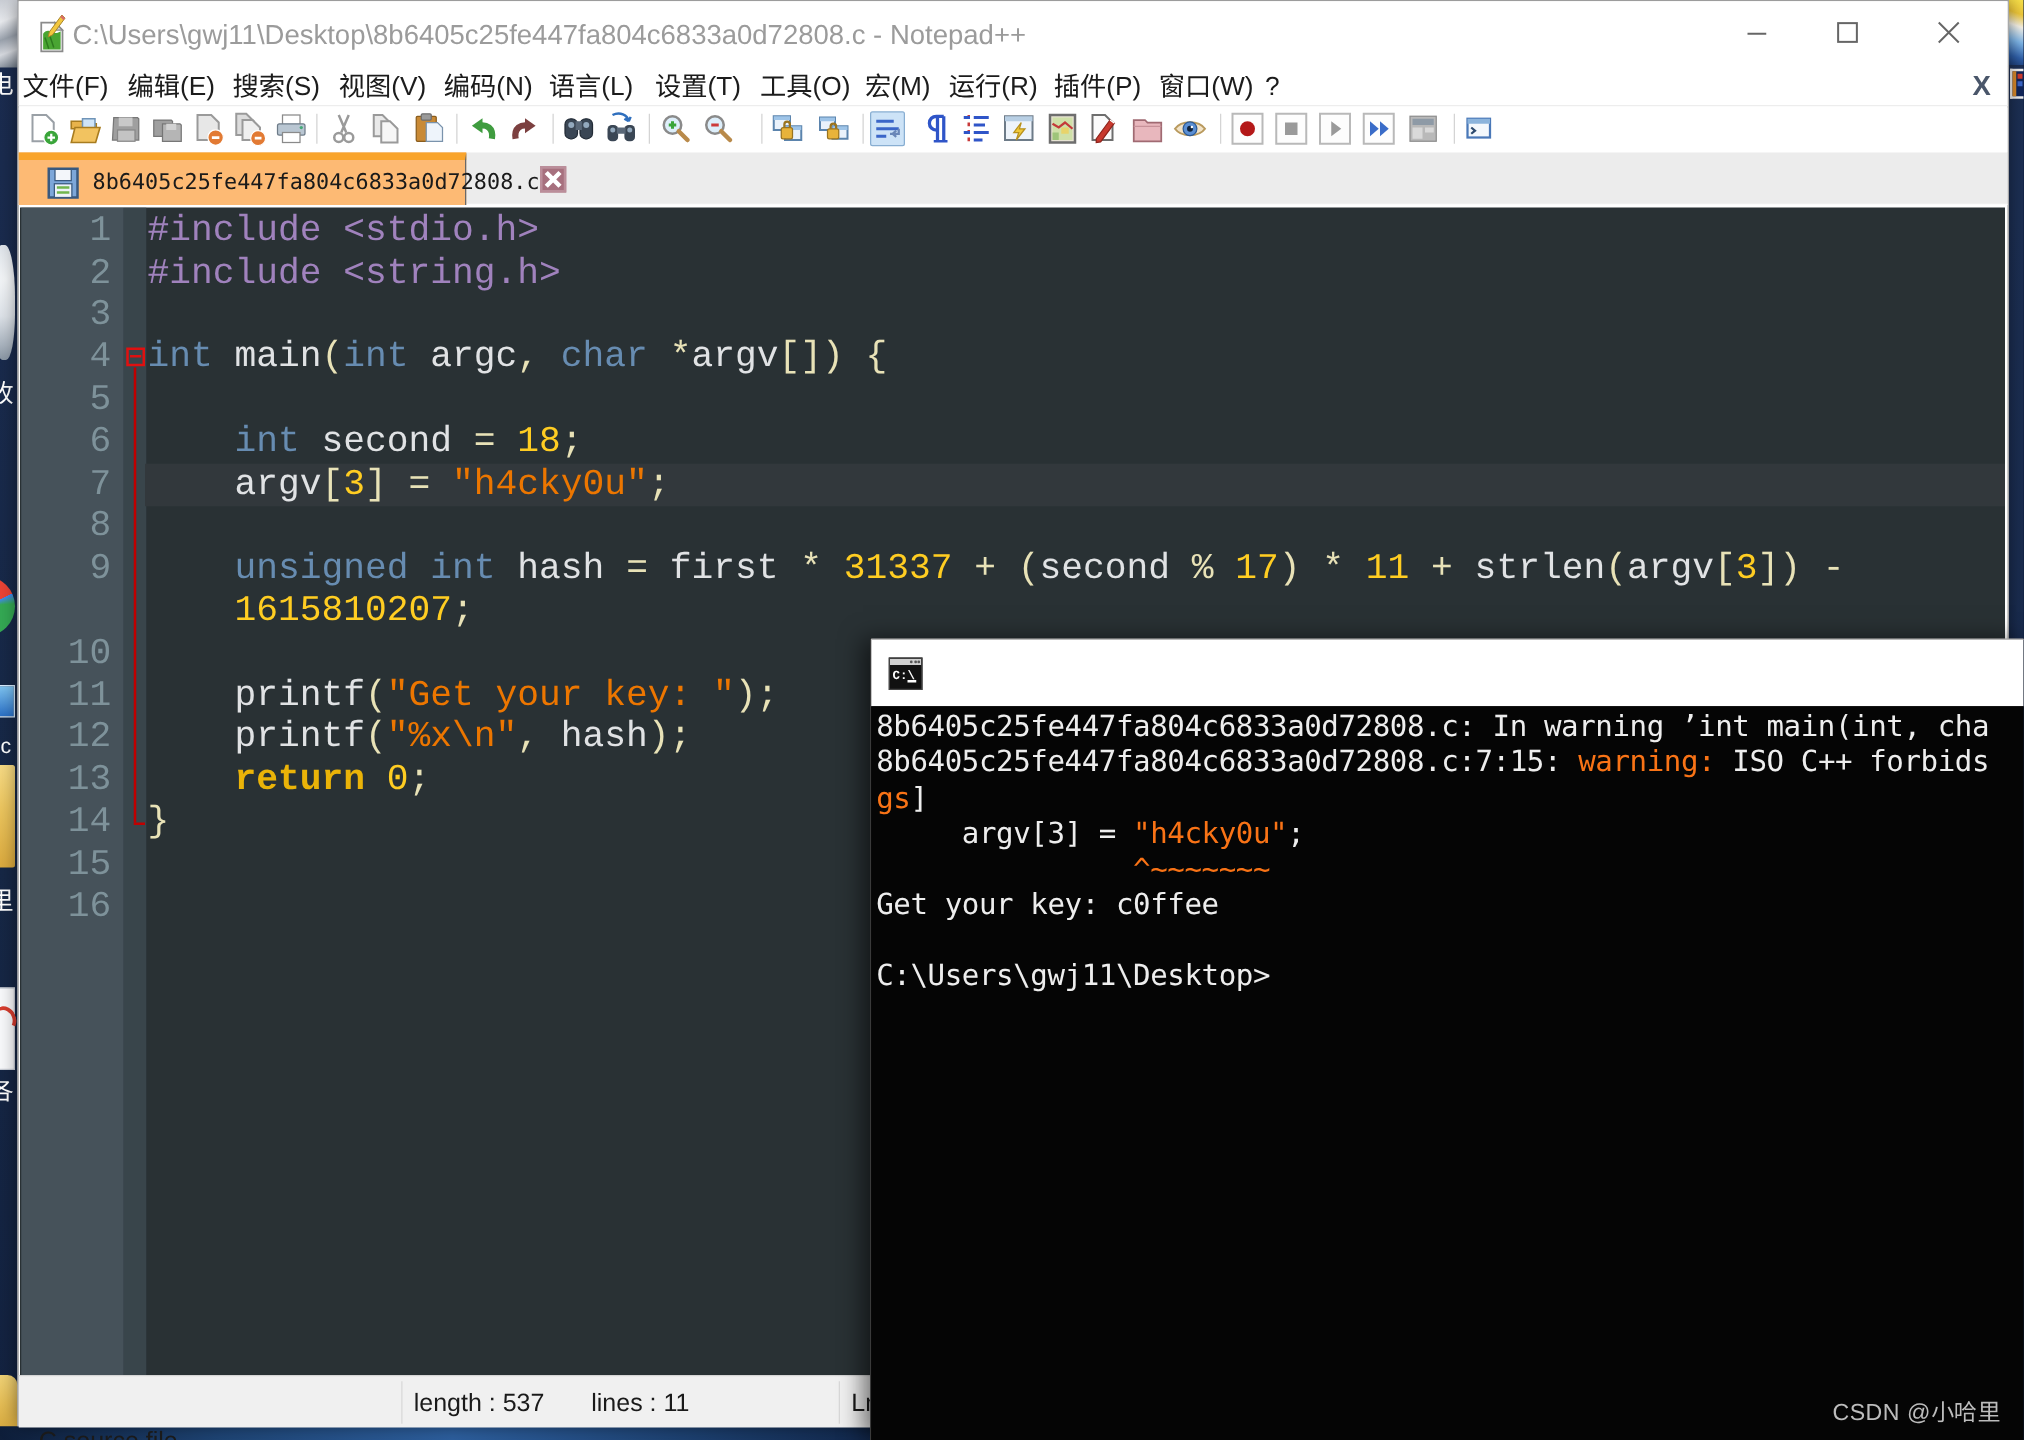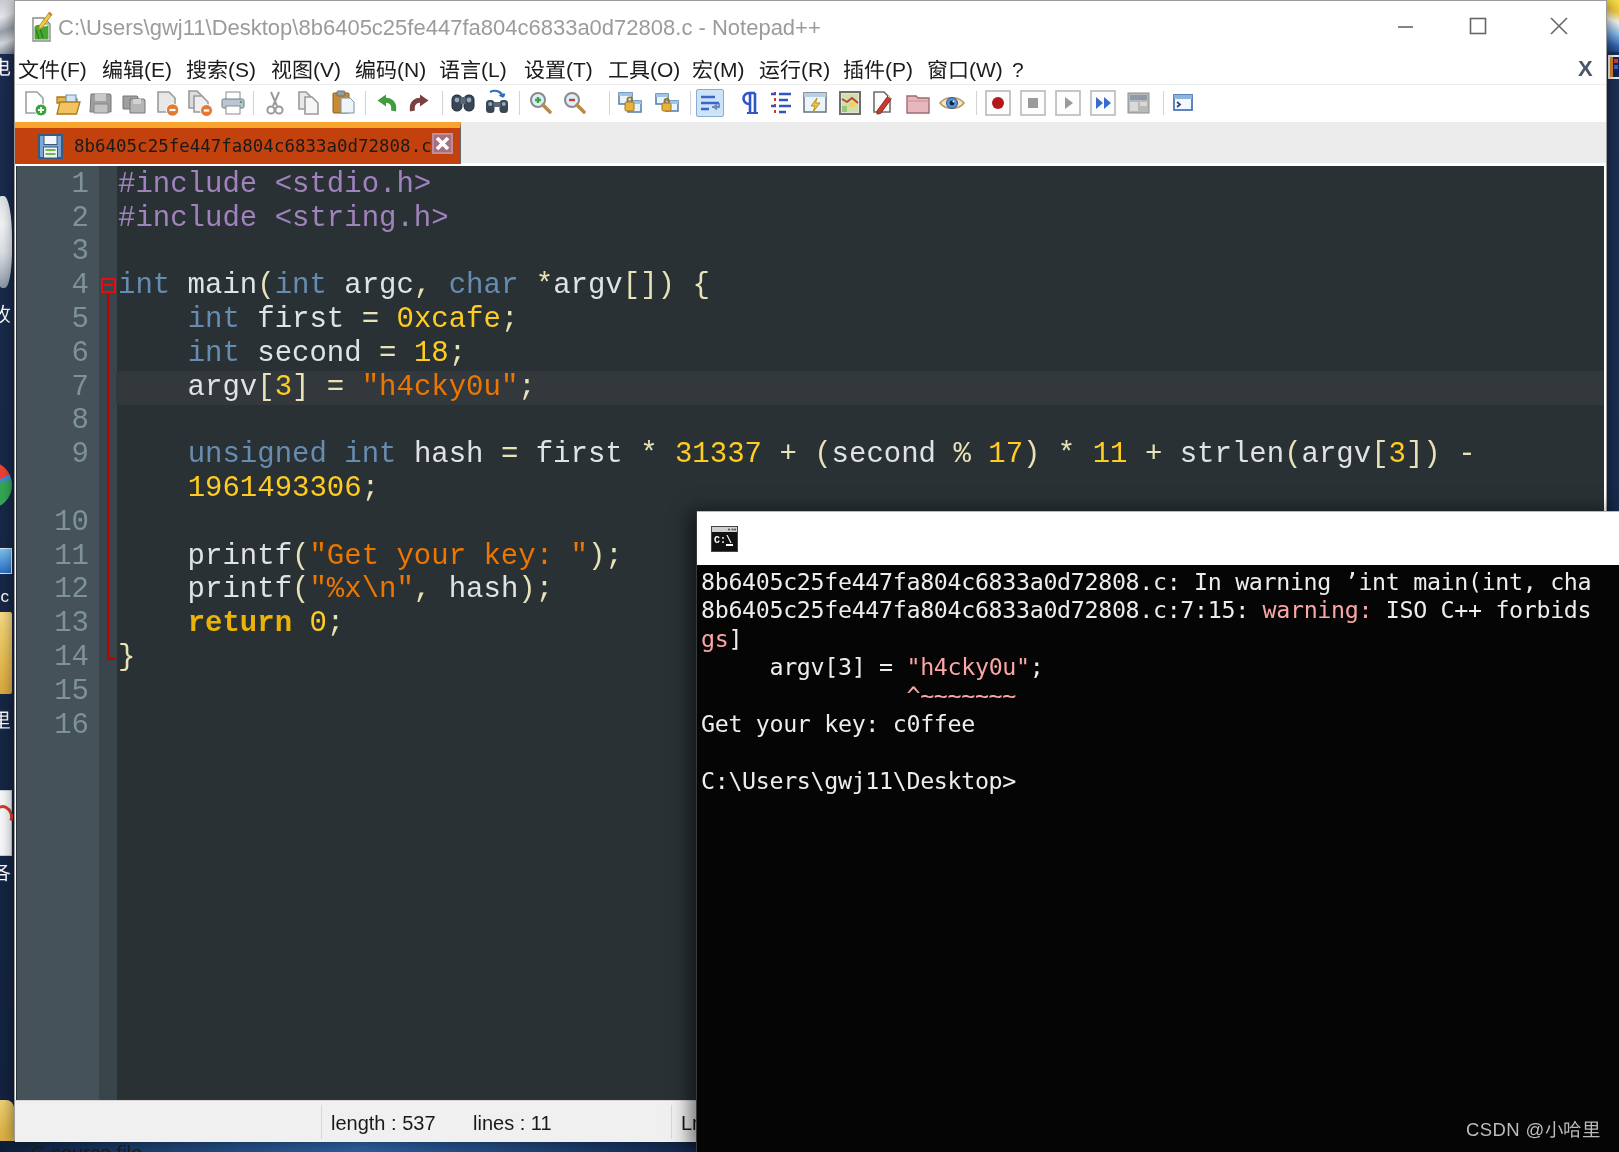--- a/index.html
+++ b/index.html
@@ -52,21 +52,21 @@
   #btn-close{left:1521px;}
   #menubar{left:0;top:52px;width:100%;height:32px;background:#fff;border-bottom:1px solid #ededed;}
   .menu-item{position:absolute;top:0;height:32px;line-height:33px;font-size:21px;color:#1c1c1c;white-space:pre;}
   #menu-x{position:absolute;left:1563px;top:0;height:32px;line-height:32px;font-size:22px;color:#4a566a;font-weight:bold;}
   #toolbar{left:0;top:85px;width:100%;height:36px;background:#fff;}
   .tbtn{position:absolute;top:3px;width:28px;height:28px;}
   .tbtn svg{width:28px;height:28px;display:block;}
   .tbtn.pressed{background:#cde3f7;border:1px solid #88aed2;border-radius:2px;}
   .tsep{position:absolute;top:5px;width:1px;height:24px;background:#d4d4d4;}
   #tabbar{left:0;top:121px;width:100%;height:42px;background:#ececec;border-bottom:1px solid #fcfcfc;}
-  #tab{position:absolute;left:0;top:0;width:446px;height:42px;background:#c2410c;
+  #tab{position:absolute;left:0;top:0;width:358px;height:42px;background:#fdba74;
        border-right:1px solid #696969;border-top:6px solid #f9a42c;}
   #tab-icon{position:absolute;left:22px;top:5px;}
   #tab-label{position:absolute;left:59px;top:0;height:36px;line-height:37px;font-size:17.4px;
        font-family:"DejaVu Sans Mono",monospace;color:#1a1a1a;letter-spacing:0.05px;}
   #tab-close{position:absolute;left:417px;top:5px;width:21px;height:21px;background:#a7707e;
        border:2px solid #bb8e9a;color:#fff;}
   #tab-close svg{width:17px;height:17px;display:block;}
   #editor{left:1px;top:165px;width:1588px;height:934px;background:#293134;overflow:hidden;}
   #ed-margin{position:absolute;left:1px;top:0;width:82px;height:100%;background:#46525a;}
   #ed-fold{position:absolute;left:83px;top:0;width:18px;height:100%;background:#39454b;}
@@ -92,21 +92,21 @@
   .sb-sep{position:absolute;top:4px;width:1px;height:34px;background:#d8d8d8;}
   #cmd{left:696px;top:511px;width:923px;height:641px;background:#0b0b0b;
        border-left:1px solid #3a3a3a;box-shadow:-6px 0 18px rgba(0,0,0,.55);}
   #cmd-titlebar{left:0;top:0;width:100%;height:54px;background:#fff;border-top:1px solid #b9b9b9;}
   #cmd-icon{left:14px;top:14px;width:27px;height:26px;background:#111;border:1px solid #444;}
   #cmd-title{left:49px;top:0;height:54px;line-height:56px;font-size:21px;color:#0c0c0c;}
   #console{left:0;top:54px;width:100%;height:587px;background:#050505;overflow:hidden;}
   .crow{position:absolute;left:4px;width:2000px;height:29px;
         font-family:"DejaVu Sans Mono",monospace;font-size:23.3px;line-height:29px;
         letter-spacing:-0.33px;white-space:pre;}
-  .ck-w{color:#ededed;} .ck-m{color:#fca5a5;}
+  .ck-w{color:#ededed;} .ck-m{color:#f97316;}
   #watermark{position:absolute;left:1466px;top:1119px;font-size:18.5px;color:#bcbcbc;letter-spacing:0.4px;}
 </style>
 </head>
 <body>
 
 <svg width="0" height="0" style="position:absolute">
     <defs>
 <path id="g6587" d="M423 57C453 106 485 173 497 214L580 187C566 146 531 81 501 33ZM50 216V290H206C265 442 344 573 447 680C337 772 202 840 36 887C51 905 75 940 83 958C250 904 389 832 502 734C615 834 751 908 915 953C928 932 950 900 967 884C807 844 671 773 560 679C661 576 738 448 796 290H954V216ZM504 627C410 532 336 418 284 290H711C661 425 592 536 504 627Z"></path>
       <path id="g4ef6" d="M317 539V612H604V960H679V612H953V539H679V318H909V245H679V52H604V245H470C483 200 494 152 504 105L432 90C409 221 367 350 309 433C327 442 359 460 373 471C400 429 425 376 446 318H604V539ZM268 44C214 195 126 345 32 443C45 460 67 499 75 517C107 483 137 443 167 400V958H239V283C277 213 311 139 339 65Z"></path>
       <path id="g7f16" d="M40 826 58 895C140 862 245 819 346 777L332 717C223 759 114 801 40 826ZM61 457C75 450 98 445 205 430C167 494 132 545 116 564C87 602 66 628 45 632C53 650 64 684 68 698C87 686 118 676 339 625C336 609 333 582 334 563L167 598C238 506 307 394 364 283L303 248C286 287 265 326 245 363L133 375C190 287 246 174 287 65L215 40C179 161 112 293 91 326C71 360 55 384 38 389C46 407 57 442 61 457ZM624 530V678H541V530ZM675 530H746V678H675ZM481 468V952H541V737H624V927H675V737H746V926H797V737H871V887C871 894 868 896 861 897C854 897 836 897 814 896C822 912 829 936 831 953C867 953 890 951 908 942C926 932 930 915 930 888V467L871 468ZM797 530H871V678H797ZM605 54C621 82 637 118 648 148H414V365C414 519 405 741 314 901C329 908 360 930 372 943C465 781 482 545 483 382H920V148H729C717 115 697 69 675 34ZM483 212H850V319H483Z"></path>
@@ -531,26 +531,26 @@
     </div>
 
     <div class="abs" id="editor">
       <div id="ed-margin"></div>
       <div id="ed-fold"></div>
       <div id="ed-rows">
           <div class="edrow" style="top: 1.7px;"><span class="ln">1</span><span class="code"><span class="tk-pp">#include &lt;stdio.h&gt;</span></span></div>
           <div class="edrow" style="top: 35.5px;"><span class="ln">2</span><span class="code"><span class="tk-pp">#include &lt;string.h&gt;</span></span></div>
           <div class="edrow" style="top: 69.3px;"><span class="ln">3</span><span class="code"></span></div>
           <div class="edrow" style="top: 103.1px;"><span class="ln">4</span><span class="code"><span class="tk-kw">int</span><span class="tk-pl"> main</span><span class="tk-op">(</span><span class="tk-kw">int</span><span class="tk-pl"> argc</span><span class="tk-op">,</span><span class="tk-pl"> </span><span class="tk-kw">char</span><span class="tk-pl"> </span><span class="tk-op">*</span><span class="tk-pl">argv</span><span class="tk-op">[])</span><span class="tk-pl"> </span><span class="tk-op">{</span></span></div>
-          <div class="edrow" style="top: 136.9px;"><span class="ln">5</span><span class="code"><span class="tk-pl">    </span><span class="tk-kw">int</span><span class="tk-pl"> first </span><span class="tk-op">=</span><span class="tk-pl"> </span><span class="tk-nu">0xcafe</span><span class="tk-op">;</span></span></div>
+          <div class="edrow" style="top: 136.9px;"><span class="ln">5</span></div>
           <div class="edrow" style="top: 170.7px;"><span class="ln">6</span><span class="code"><span class="tk-pl">    </span><span class="tk-kw">int</span><span class="tk-pl"> second </span><span class="tk-op">=</span><span class="tk-pl"> </span><span class="tk-nu">18</span><span class="tk-op">;</span></span></div>
           <div class="edrow hl" style="top: 204.5px;"><span class="ln">7</span><span class="code"><span class="tk-pl">    argv</span><span class="tk-op">[</span><span class="tk-nu">3</span><span class="tk-op">]</span><span class="tk-pl"> </span><span class="tk-op">=</span><span class="tk-pl"> </span><span class="tk-st">"h4cky0u"</span><span class="tk-op">;</span></span></div>
           <div class="edrow" style="top: 238.3px;"><span class="ln">8</span><span class="code"></span></div>
           <div class="edrow" style="top: 272.1px;"><span class="ln">9</span><span class="code"><span class="tk-pl">    </span><span class="tk-kw">unsigned</span><span class="tk-pl"> </span><span class="tk-kw">int</span><span class="tk-pl"> hash </span><span class="tk-op">=</span><span class="tk-pl"> first </span><span class="tk-op">*</span><span class="tk-pl"> </span><span class="tk-nu">31337</span><span class="tk-pl"> </span><span class="tk-op">+</span><span class="tk-pl"> </span><span class="tk-op">(</span><span class="tk-pl">second </span><span class="tk-op">%</span><span class="tk-pl"> </span><span class="tk-nu">17</span><span class="tk-op">)</span><span class="tk-pl"> </span><span class="tk-op">*</span><span class="tk-pl"> </span><span class="tk-nu">11</span><span class="tk-pl"> </span><span class="tk-op">+</span><span class="tk-pl"> strlen</span><span class="tk-op">(</span><span class="tk-pl">argv</span><span class="tk-op">[</span><span class="tk-nu">3</span><span class="tk-op">])</span><span class="tk-pl"> </span><span class="tk-op">-</span></span></div>
-          <div class="edrow" style="top: 305.9px;"><span class="ln"></span><span class="code"><span class="tk-pl">    </span><span class="tk-nu">1961493306</span><span class="tk-op">;</span></span></div>
+          <div class="edrow" style="top: 305.9px;"><span class="ln"></span><span class="code"><span class="tk-pl">    </span><span class="tk-nu">1615810207</span><span class="tk-op">;</span></span></div>
           <div class="edrow" style="top: 339.7px;"><span class="ln">10</span><span class="code"></span></div>
           <div class="edrow" style="top: 373.5px;"><span class="ln">11</span><span class="code"><span class="tk-pl">    printf</span><span class="tk-op">(</span><span class="tk-st">"Get your key: "</span><span class="tk-op">);</span></span></div>
           <div class="edrow" style="top: 407.3px;"><span class="ln">12</span><span class="code"><span class="tk-pl">    printf</span><span class="tk-op">(</span><span class="tk-st">"%x\n"</span><span class="tk-op">,</span><span class="tk-pl"> hash</span><span class="tk-op">);</span></span></div>
           <div class="edrow" style="top: 441.1px;"><span class="ln">13</span><span class="code"><span class="tk-pl">    </span><span class="tk-fl">return</span><span class="tk-pl"> </span><span class="tk-nu">0</span><span class="tk-op">;</span></span></div>
           <div class="edrow" style="top: 474.9px;"><span class="ln">14</span><span class="code"><span class="tk-op">}</span></span></div>
           <div class="edrow" style="top: 508.7px;"><span class="ln">15</span><span class="code"></span></div>
           <div class="edrow" style="top: 542.5px;"><span class="ln">16</span><span class="code"></span></div>
         </div>
       <div id="fold-box" style="top: 112px;">
           <i></i>

